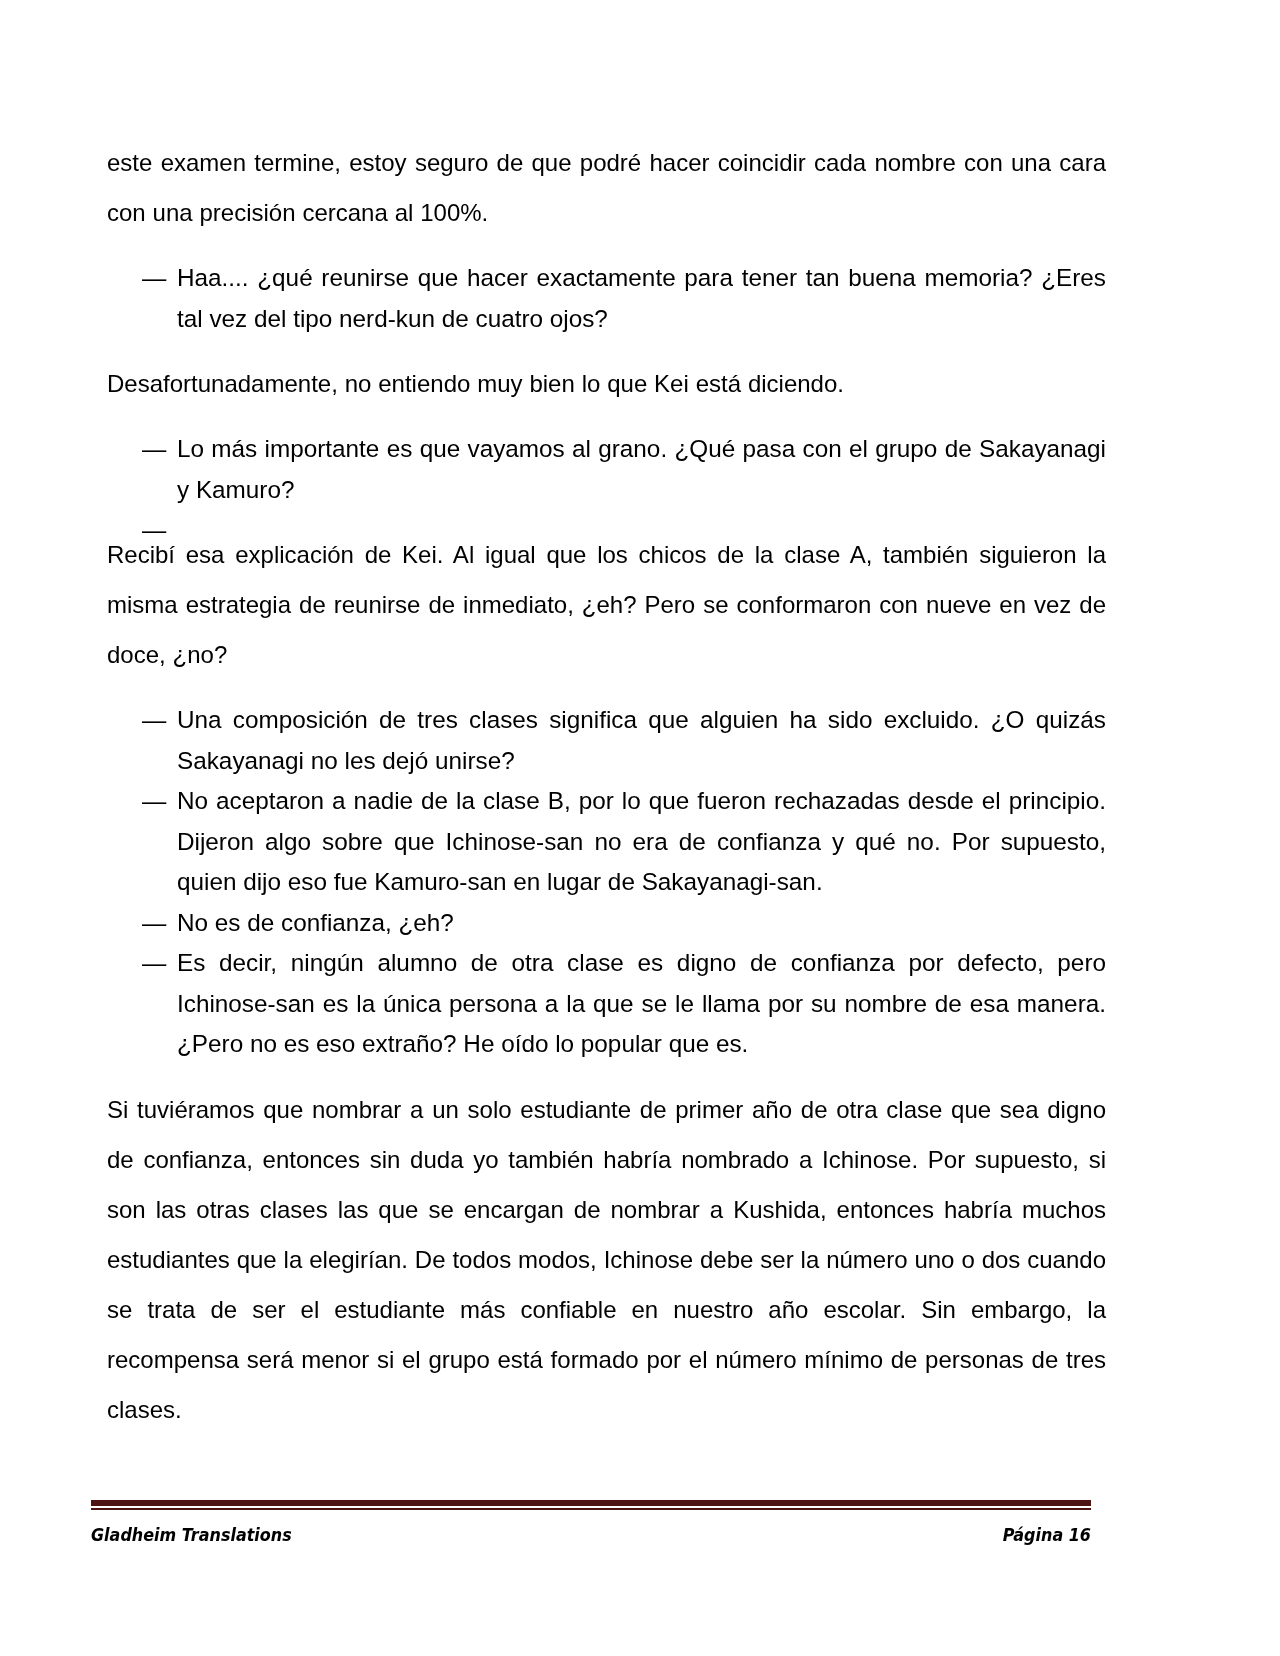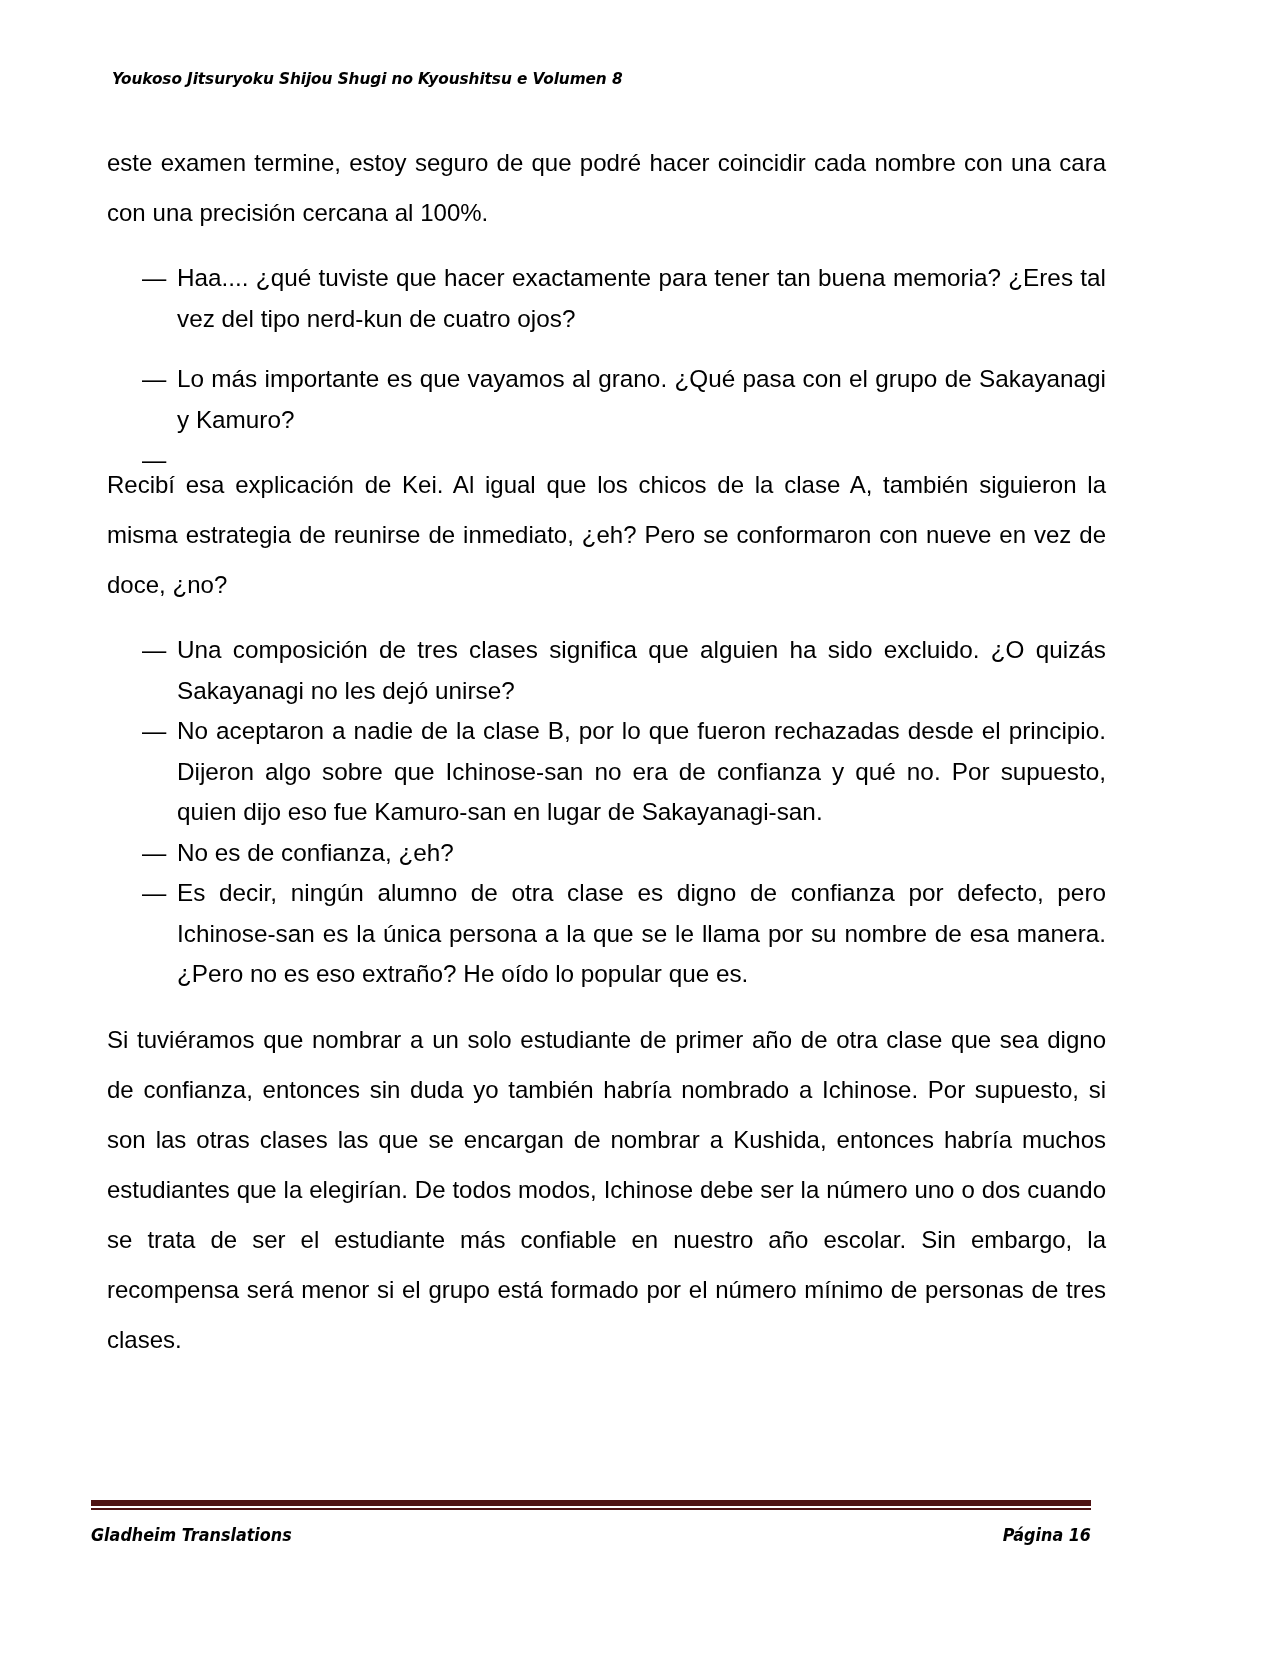--- a/index.html
+++ b/index.html
@@ -134,29 +134,27 @@
     color: #000;
   }
   .footer-left { transform: scaleX(0.94); transform-origin: left center; }
   .footer-right { transform: scaleX(0.94); transform-origin: right center; }
 </style>
 </head>
 <body>
 
 <div class="page">
 
-  <div class="page-header">
-    <div class="header-title">Youkoso Jitsuryoku Shijou Shugi no Kyoushitsu e Volumen 8</div>
-  </div>
 
   <div class="content" id="content-root">
       <p class="para">este examen termine, estoy seguro de que podré hacer coincidir cada nombre con una cara con una precisión cercana al 100%.</p>
       <ul class="dialogue">
-        <li><span class="dash">—</span><span class="line-text">Haa.... ¿qué tuviste que hacer exactamente para tener tan buena memoria? ¿Eres tal vez del tipo nerd-kun de cuatro ojos?</span></li>
+        <li><span class="dash">—</span><span class="line-text">Haa.... ¿qué reunirse que hacer exactamente para tener tan buena memoria? ¿Eres tal vez del tipo nerd-kun de cuatro ojos?</span></li>
       </ul>
+      <p class="para">Desafortunadamente, no entiendo muy bien lo que Kei está diciendo.</p>
       <ul class="dialogue">
         <li><span class="dash">—</span><span class="line-text">Lo más importante es que vayamos al grano. ¿Qué pasa con el grupo de Sakayanagi y Kamuro?</span></li>
         <li><span class="dash">—</span></li>
       </ul>
       <p class="para">Recibí esa explicación de Kei. Al igual que los chicos de la clase A, también siguieron la misma estrategia de reunirse de inmediato, ¿eh? Pero se conformaron con nueve en vez de doce, ¿no?</p>
       <ul class="dialogue">
         <li><span class="dash">—</span><span class="line-text">Una composición de tres clases significa que alguien ha sido excluido. ¿O quizás Sakayanagi no les dejó unirse?</span></li>
         <li><span class="dash">—</span><span class="line-text">No aceptaron a nadie de la clase B, por lo que fueron rechazadas desde el principio. Dijeron algo sobre que Ichinose-san no era de confianza y qué no. Por supuesto, quien dijo eso fue Kamuro-san en lugar de Sakayanagi-san.</span></li>
         <li><span class="dash">—</span><span class="line-text">No es de confianza, ¿eh?</span></li>
         <li><span class="dash">—</span><span class="line-text">Es decir, ningún alumno de otra clase es digno de confianza por defecto, pero Ichinose-san es la única persona a la que se le llama por su nombre de esa manera. ¿Pero no es eso extraño? He oído lo popular que es.</span></li>

